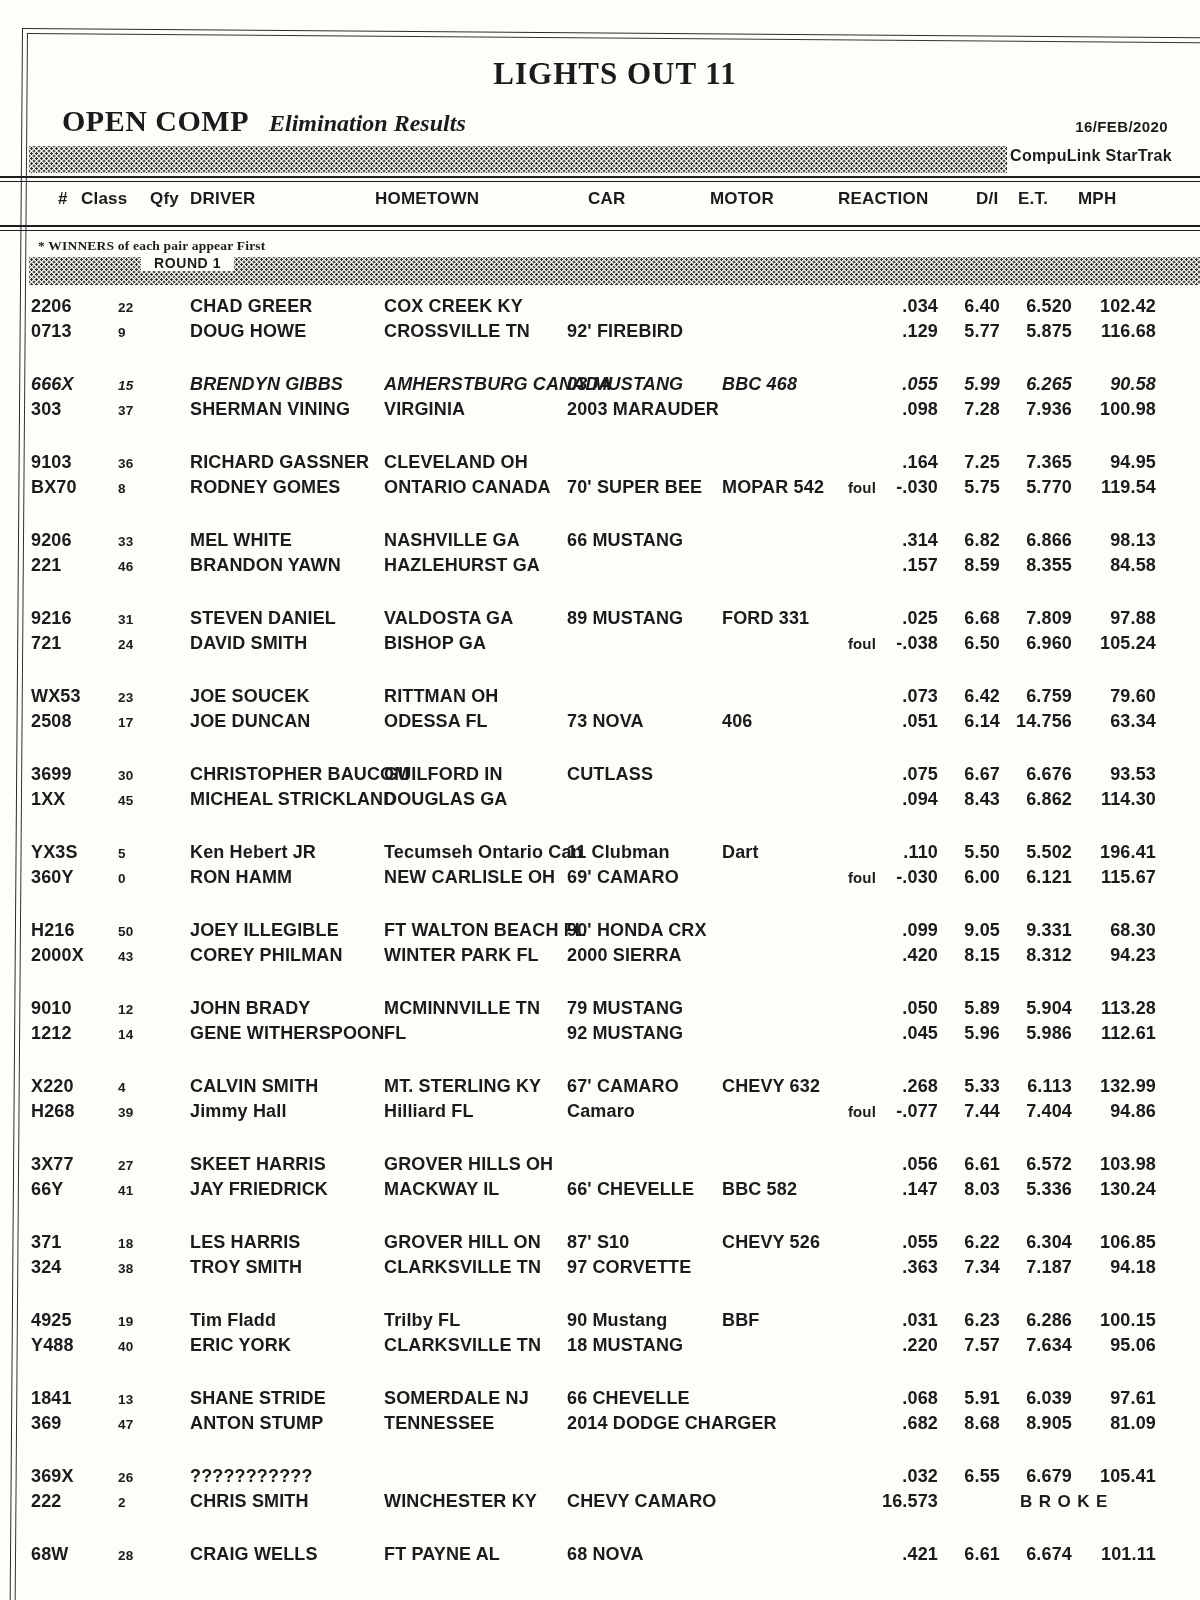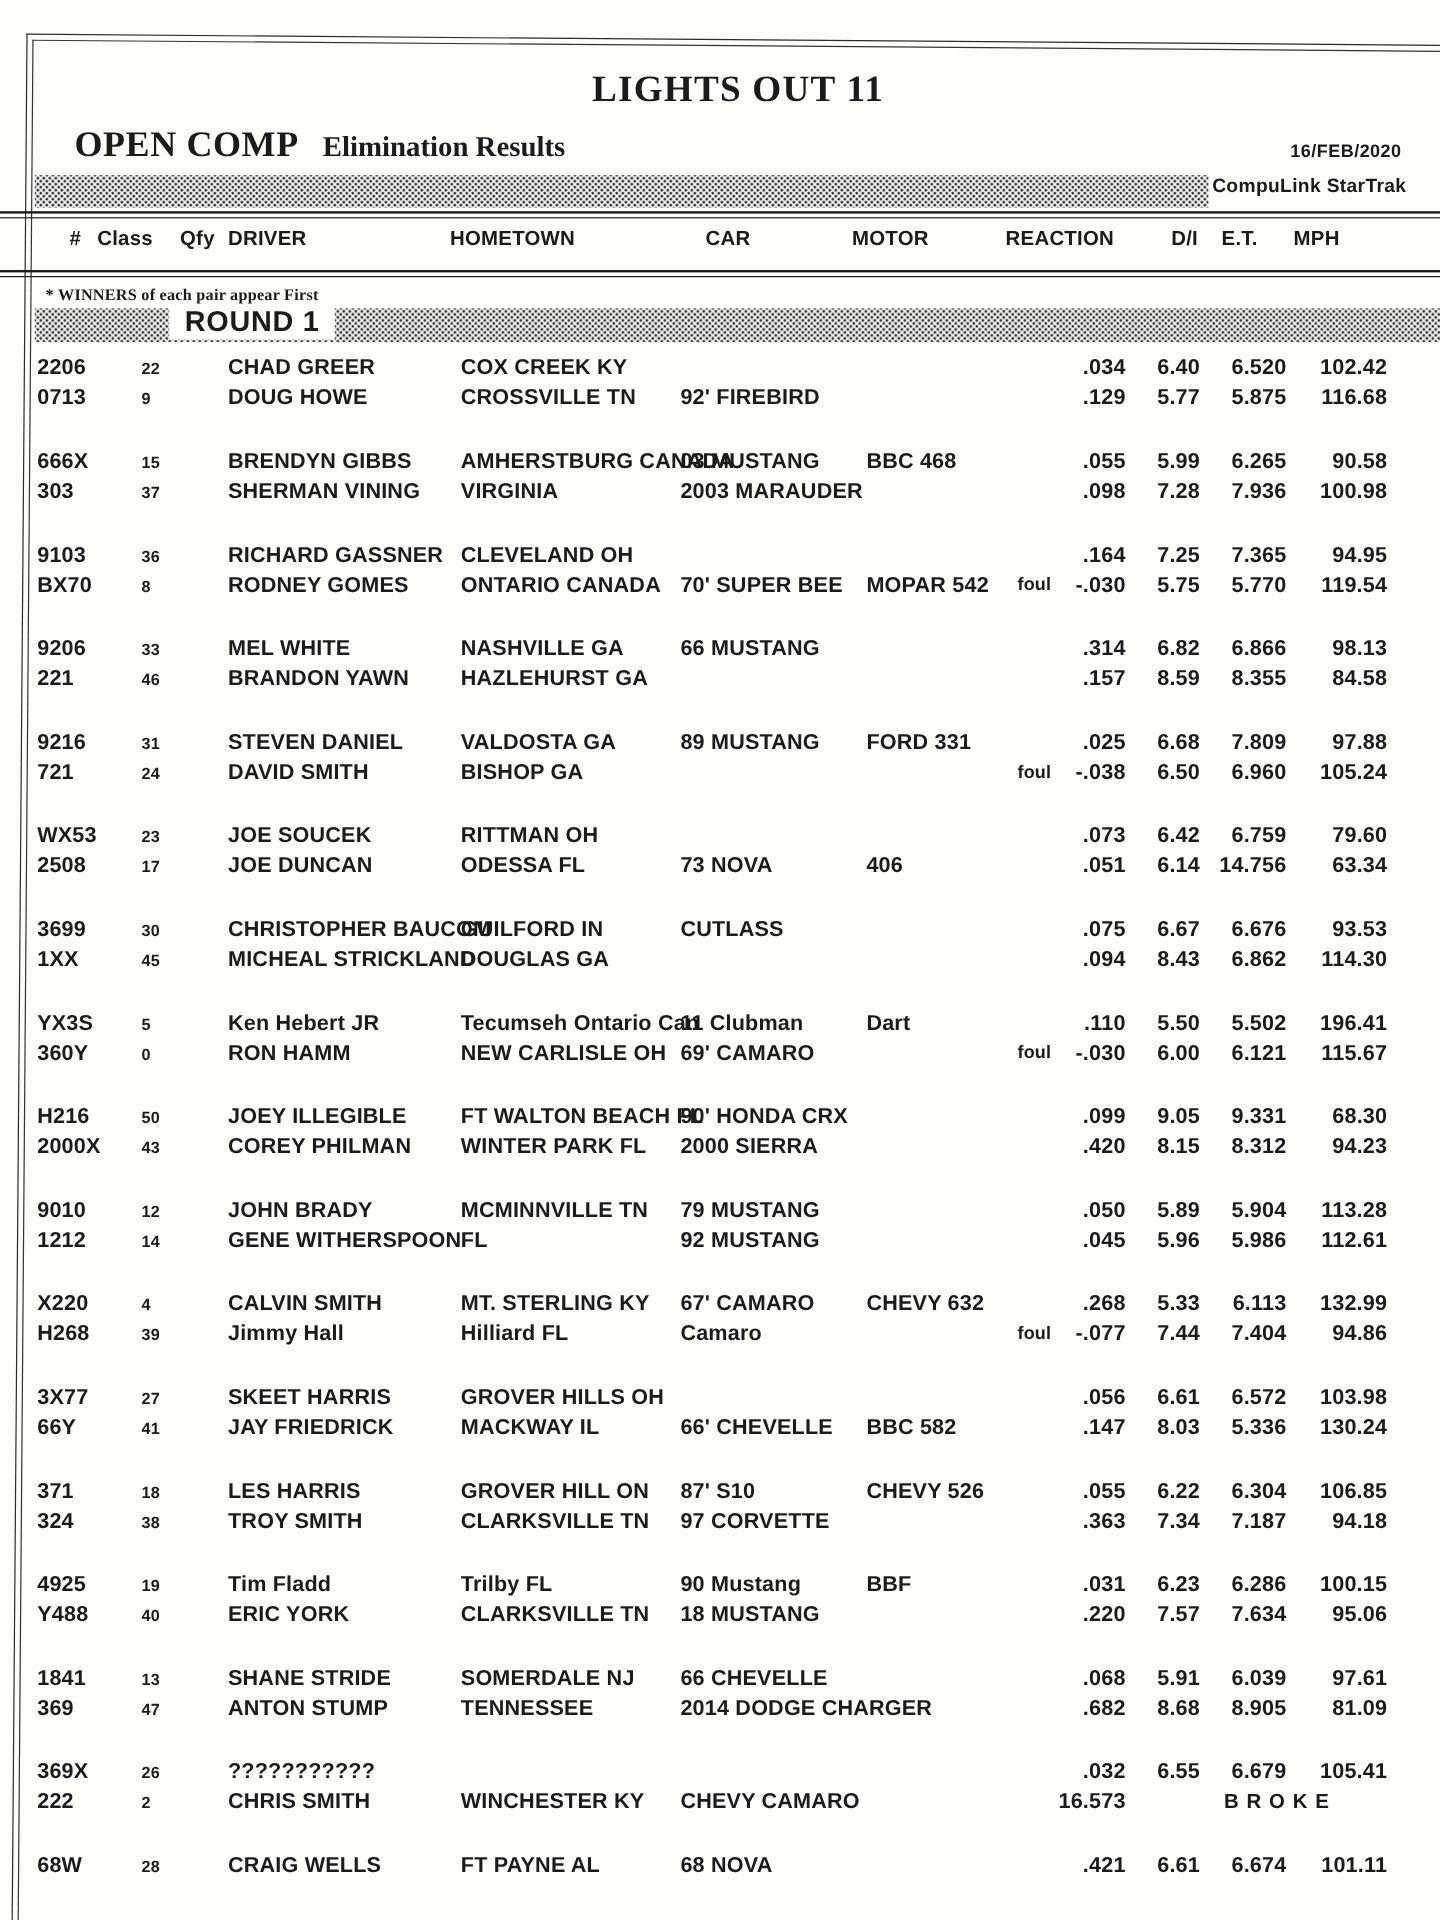--- a/index.html
+++ b/index.html
@@ -10,39 +10,39 @@
              transform:rotate(0.45deg);transform-origin:24px 30px;pointer-events:none;}
   .frame-outer{position:absolute;left:22px;top:28px;width:1260px;height:1640px;
                border-left:1.6px solid #2b2b2b;border-top:1.8px solid #2b2b2b;}
   .frame-inner{position:absolute;left:27px;top:33px;width:1260px;height:1640px;
                border-left:1.2px solid #333;border-top:1.4px solid #333;}
   
   .title{position:absolute;top:56px;left:0;width:1230px;text-align:center;
          font-family:"Liberation Serif",serif;font-weight:700;font-size:31px;letter-spacing:1px;}
   .class-line{position:absolute;left:62px;top:104px;display:flex;align-items:baseline;gap:20px;}
   .class-name{font-family:"Liberation Serif",serif;font-weight:700;font-size:30px;letter-spacing:0.5px;}
-  .subtitle{font-family:"Liberation Serif",serif;font-weight:700;font-size:24px;}
+  .subtitle{font-family:"Liberation Serif",serif;font-style:italic;font-weight:700;font-size:24px;}
   .date{position:absolute;top:118px;right:32px;font-weight:700;font-size:15px;letter-spacing:0.4px;}
   .system{position:absolute;top:147px;right:28px;font-weight:700;font-size:16px;letter-spacing:0.3px;}
   .halftone{background-image:
       radial-gradient(circle,#2e2e2e 1.05px,rgba(0,0,0,0) 1.45px),
       radial-gradient(circle,#2e2e2e 1.05px,rgba(0,0,0,0) 1.45px);
       background-size:5px 5px;background-position:0 0,2.5px 2.5px;}
   .band1{position:absolute;left:29px;top:146px;width:978px;height:27px;}
   .dblrule{position:absolute;left:0;width:1200px;height:3px;
            border-top:2px solid #1d1d1d;border-bottom:1.6px solid #1d1d1d;}
   .rule1{top:176px;}
   .rule2{top:225px;}
   .colheads{position:absolute;top:189px;left:0;width:1200px;height:24px;}
   .colheads span{position:absolute;font-weight:700;font-size:17px;letter-spacing:0.2px;white-space:nowrap;}
   .winners-note{position:absolute;left:38px;top:238px;
                 font-family:"Liberation Serif",serif;font-weight:600;font-size:13.5px;letter-spacing:0.2px;}
   .round-band{position:absolute;left:29px;top:257px;width:1171px;height:28px;}
   .round-label{position:absolute;left:112px;top:-2px;background:#fdfdfa;padding:0 13px;
-               font-weight:700;font-size:24px;letter-spacing:0.6px;}
+               font-weight:700;font-size:14px;letter-spacing:0.6px;}
   
   .results{position:absolute;left:0;top:0;width:1200px;}
   .prow{position:absolute;left:0;width:1200px;height:25px;}
   .prow span{position:absolute;top:0;white-space:nowrap;font-weight:700;font-size:18px;letter-spacing:0.15px;}
   .c-num{left:31px;}
   .c-qfy{left:118px;width:46px;font-size:13.5px !important;top:4px !important;}
   .c-driver{left:190px;}
   .c-hometown{left:384px;}
   .c-car{left:567px;}
   .c-motor{left:722px;}
@@ -111,21 +111,21 @@
         <span class="c-num">0713</span>
         <span class="c-qfy">9</span>
         <span class="c-driver">DOUG HOWE</span>
         <span class="c-hometown">CROSSVILLE TN</span>
         <span class="c-car">92' FIREBIRD</span>
         <span class="c-reaction">.129</span>
         <span class="c-di">5.77</span>
         <span class="c-et">5.875</span>
         <span class="c-mph">116.68</span>
       </div>
-      <div class="prow" style="top: 374px;">
+      <div class="prow" style="top: 374px; font-style: italic;">
         <span class="c-num">666X</span>
         <span class="c-qfy">15</span>
         <span class="c-driver">BRENDYN GIBBS</span>
         <span class="c-hometown">AMHERSTBURG CANADA</span>
         <span class="c-car">03 MUSTANG</span>
         <span class="c-motor">BBC 468</span>
         <span class="c-reaction">.055</span>
         <span class="c-di">5.99</span>
         <span class="c-et">6.265</span>
         <span class="c-mph">90.58</span>

